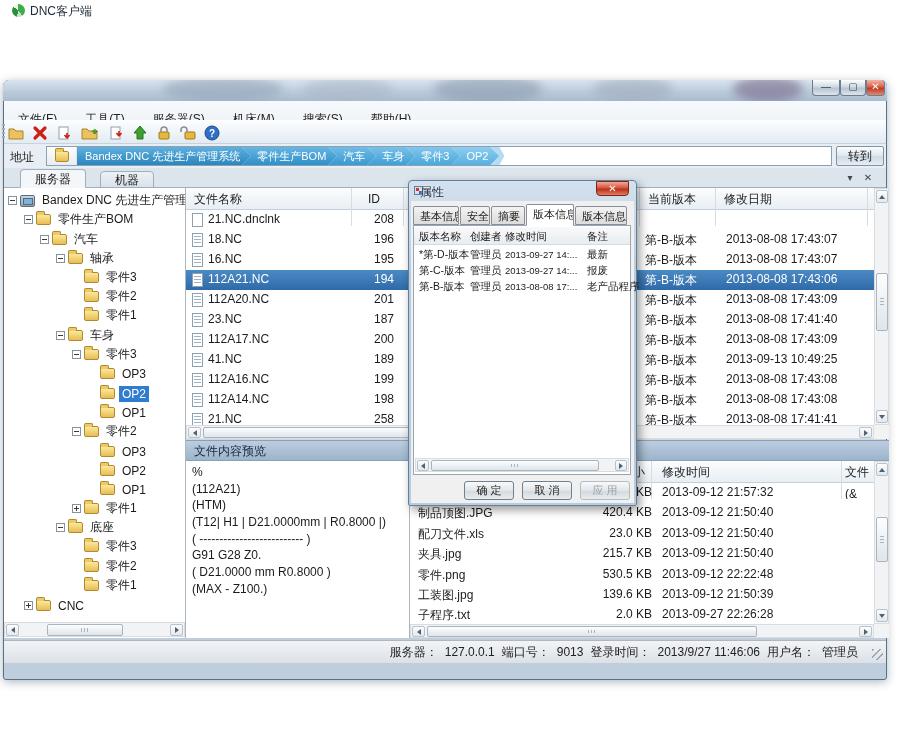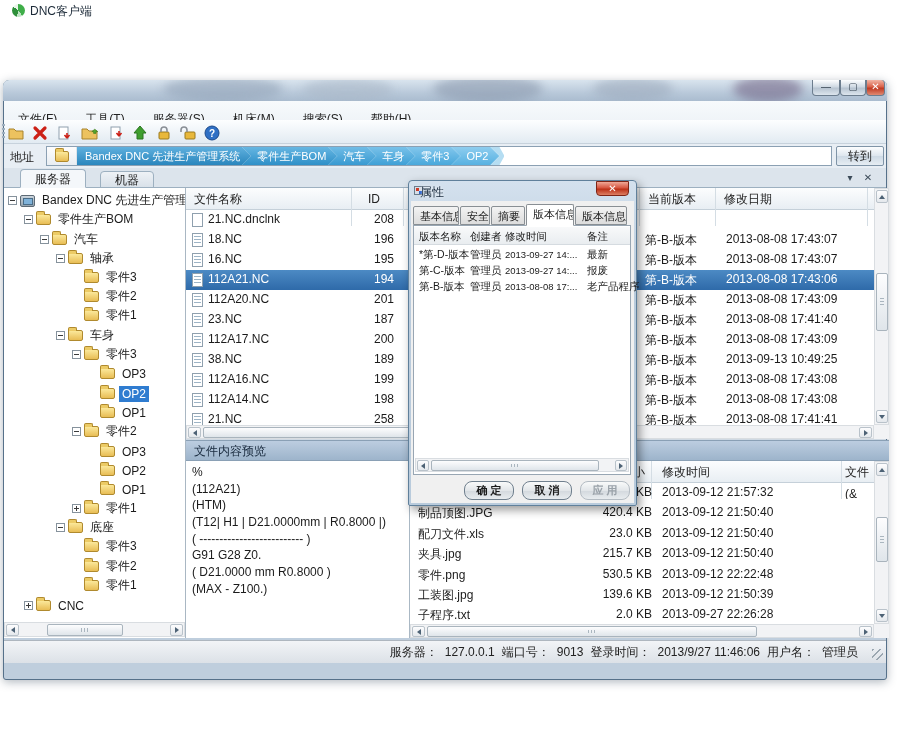--- a/index.html
+++ b/index.html
@@ -138,21 +138,21 @@
     border-radius:0 0 4px 4px; color:#fff; font-size:10px; font-weight:bold; text-align:center; line-height:13px; }
   .dlg-body { position:absolute; left:411px; top:201px; width:223px; height:302px; background:#f0f0f0; z-index:10; }
   .dtab { position:absolute; height:19px; top:206px; padding:0 6px; line-height:18px; font-size:11px;
     border:1px solid #898f94; border-radius:2px 2px 0 0; background:linear-gradient(180deg,#f3f3f3,#dcdcdc); z-index:11; white-space:nowrap; overflow:hidden; }
   .dtab.active { top:204px; height:22px; background:#fff; border-bottom:1px solid #fff; z-index:12; font-size:11px; }
   .dframe { position:absolute; left:413px; top:225px; width:218px; height:250px; background:#fff; border:1px solid #98a6b3; z-index:11; }
   .dhead { position:absolute; left:414px; top:227px; width:216px; height:18px;
     background:linear-gradient(180deg,#f8f9fa,#e9edf0); border-bottom:1px solid #d5dbe0; z-index:12; }
   .dcell { position:absolute; font-size:10.5px; white-space:nowrap; z-index:12; }
   .dbtn { position:absolute; top:481px; width:50px; height:19px; z-index:11; text-align:center; line-height:17px; font-size:11px;
-    border:1px solid #70808e; border-radius:8px; background:linear-gradient(180deg,#f9fafa,#e2e6e9 50%,#d2d8dd 50%,#e8ecef);font-weight:bold; }
+    border:1px solid #70808e; border-radius:3px; background:linear-gradient(180deg,#f9fafa,#e2e6e9 50%,#d2d8dd 50%,#e8ecef); }
   .dbtn.disabled { color:#9aa2a9; border-color:#b4bcc3; }
 </style>
 </head>
 <body>
 
 <div class="window"></div>
 
 <div class="titlebar">
   <div class="blob" style="left:160px;top:-4px;width:120px;height:26px;background:#8fa0b5"></div>
   <div class="blob" style="left:300px;top:-2px;width:90px;height:24px;background:#a8b6c6"></div>
@@ -427,21 +427,21 @@
   </div>
   <div class="lrow" style="top:142px">
     <span class="doc-ic"></span>
     <span class="lcell" style="left:22px">112A17.NC</span>
     <span class="lcell" style="left:132px;width:76px;text-align:right">200</span>
     <span class="lcell" style="left:459px">第-B-版本</span>
     <span class="lcell" style="left:540px">2013-08-08 17:43:09</span>
   </div>
   <div class="lrow" style="top:162px">
     <span class="doc-ic"></span>
-    <span class="lcell" style="left:22px">38.NC</span>
+    <span class="lcell" style="left:22px">41.NC</span>
     <span class="lcell" style="left:132px;width:76px;text-align:right">189</span>
     <span class="lcell" style="left:459px">第-B-版本</span>
     <span class="lcell" style="left:540px">2013-09-13 10:49:25</span>
   </div>
   <div class="lrow" style="top:182px">
     <span class="doc-ic"></span>
     <span class="lcell" style="left:22px">112A16.NC</span>
     <span class="lcell" style="left:132px;width:76px;text-align:right">199</span>
     <span class="lcell" style="left:459px">第-B-版本</span>
     <span class="lcell" style="left:540px">2013-08-08 17:43:08</span>

